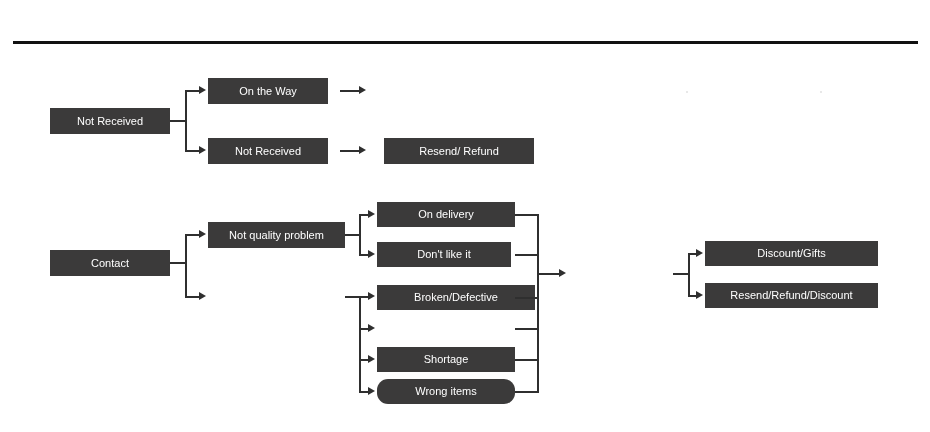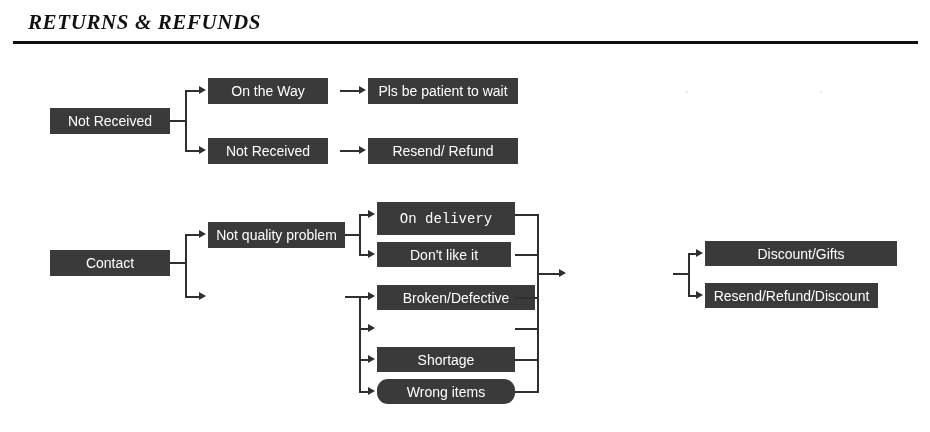--- a/index.html
+++ b/index.html
@@ -34,21 +34,21 @@
     top: 41px;
     width: 905px;
     height: 3px;
     background: #111111;
   }
   
   .node {
     position: absolute;
     background: #3b3a3a;
     color: #ffffff;
-    font-size: 14px;
+    font-size: 11px;
     display: flex;
     align-items: center;
     justify-content: center;
     text-align: center;
     box-sizing: border-box;
     padding: 0 4px;
     line-height: 1;
     white-space: nowrap;
   }
   
@@ -71,21 +71,20 @@
     width: 2px;
     height: 2px;
     background: #e8e8e8;
   }
 </style>
 </head>
 <body>
 
 <div id="page">
 
-  <div id="page-title">RETURNS &amp; REFUNDS</div>
   <div id="title-rule"></div>
 
   <div class="node" style="left:50px; top:108px; width:120px; height:26px;">Not Received</div>
 
   <div class="conn h" style="left:170px; top:120px; width:17px;"></div>
   <div class="conn v" style="left:185px; top:90px; height:61px;"></div>
   <div class="conn h" style="left:185px; top:90px; width:15px;"></div>
   <div class="arrow" style="left:199px; top:86px;"></div>
   <div class="conn h" style="left:185px; top:150px; width:15px;"></div>
   <div class="arrow" style="left:199px; top:146px;"></div>
@@ -93,23 +92,22 @@
   <div class="node" style="left:208px; top:78px; width:120px; height:26px;">On the Way</div>
 
   <div class="node" style="left:208px; top:138px; width:120px; height:26px;">Not Received</div>
 
   <div class="conn h" style="left:340px; top:90px; width:20px;"></div>
   <div class="arrow" style="left:359px; top:86px;"></div>
 
   <div class="conn h" style="left:340px; top:150px; width:20px;"></div>
   <div class="arrow" style="left:359px; top:146px;"></div>
 
-  <div class="node" style="left:368px; top:78px; width:150px; height:26px;">Pls be patient to wait</div>
 
-  <div class="node" style="left:368px; top:138px; width:150px; height:26px;">Resend/ Refund</div>
+  <div class="node" style="left:384px; top:138px; width:150px; height:26px;">Resend/ Refund</div>
 
   <div class="speck" style="left:686px; top:91px;"></div>
   <div class="speck" style="left:820px; top:91px;"></div>
 
   <div class="node" style="left:50px; top:250px; width:120px; height:26px;">Contact</div>
 
   <div class="conn h" style="left:170px; top:262px; width:17px;"></div>
   <div class="conn v" style="left:185px; top:234px; height:63px;"></div>
   <div class="conn h" style="left:185px; top:234px; width:15px;"></div>
   <div class="arrow" style="left:199px; top:230px;"></div>
@@ -130,21 +128,21 @@
   <div class="conn v" style="left:359px; top:296px; height:96px;"></div>
   <div class="conn h" style="left:359px; top:296px; width:10px;"></div>
   <div class="arrow" style="left:368px; top:292px;"></div>
   <div class="conn h" style="left:359px; top:328px; width:10px;"></div>
   <div class="arrow" style="left:368px; top:324px;"></div>
   <div class="conn h" style="left:359px; top:359px; width:10px;"></div>
   <div class="arrow" style="left:368px; top:355px;"></div>
   <div class="conn h" style="left:359px; top:391px; width:10px;"></div>
   <div class="arrow" style="left:368px; top:387px;"></div>
 
-  <div class="node" style="left:377px; top:202px; width:138px; height:33px;font-family:Liberation Mono, monospace;">On delivery</div>
+  <div class="node" style="left:377px; top:202px; width:138px; height:25px;">On delivery</div>
   <div class="node" style="left:377px; top:242px; width:134px; height:25px;">Don't like it</div>
   <div class="node" style="left:377px; top:285px; width:158px; height:25px;">Broken/Defective</div>
   <div class="node" style="left:377px; top:347px; width:138px; height:25px;">Shortage</div>
   <div class="node" style="left:377px; top:379px; width:138px; height:25px;border-radius:11px;">Wrong items</div>
 
   <div class="conn h" style="left:515px; top:214px; width:24px;"></div>
   <div class="conn h" style="left:515px; top:254px; width:24px;"></div>
   <div class="conn h" style="left:515px; top:297px; width:24px;"></div>
   <div class="conn h" style="left:515px; top:328px; width:24px;"></div>
   <div class="conn h" style="left:515px; top:359px; width:24px;"></div>
@@ -154,16 +152,16 @@
   <div class="arrow" style="left:559px; top:269px;"></div>
 
 
   <div class="conn h" style="left:673px; top:273px; width:17px;"></div>
   <div class="conn v" style="left:688px; top:253px; height:43px;"></div>
   <div class="conn h" style="left:688px; top:253px; width:9px;"></div>
   <div class="arrow" style="left:696px; top:249px;"></div>
   <div class="conn h" style="left:688px; top:295px; width:9px;"></div>
   <div class="arrow" style="left:696px; top:291px;"></div>
 
-  <div class="node" style="left:705px; top:241px; width:192px; height:25px;">Discount/Gifts</div>
+  <div class="node" style="left:705px; top:241px; width:173px; height:25px;">Discount/Gifts</div>
   <div class="node" style="left:705px; top:283px; width:173px; height:25px;">Resend/Refund/Discount</div>
 
 </div>
 
 </body></html>

